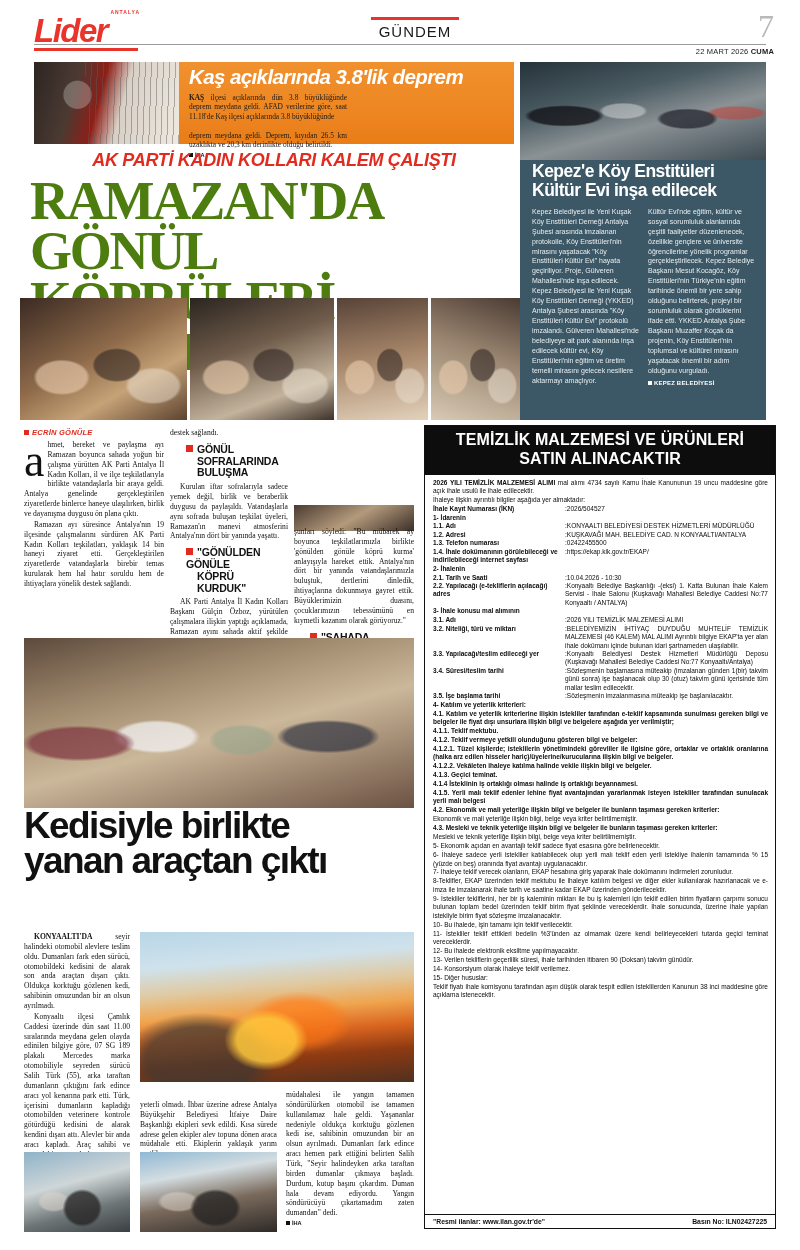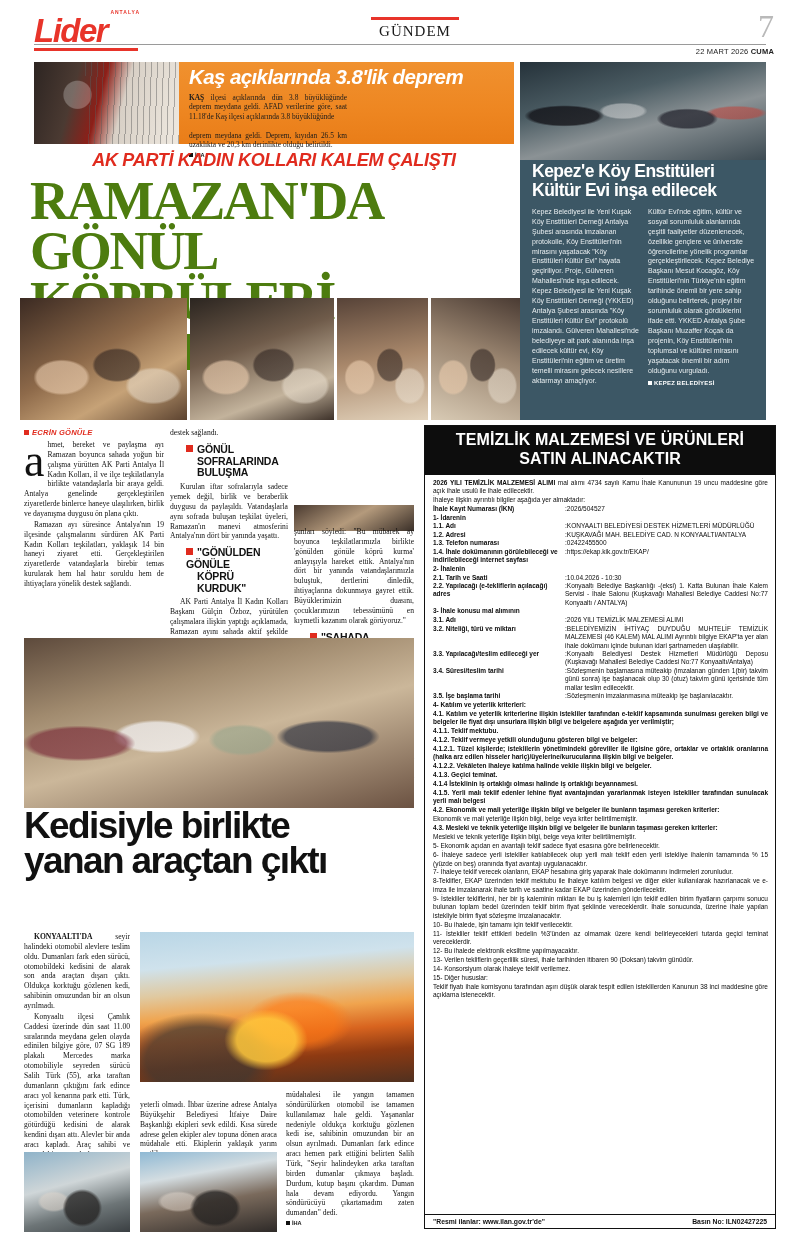--- a/index.html
+++ b/index.html
@@ -21,21 +21,21 @@
   }
   .logo-sub {
     position:absolute; right:-2px; top:-5px;
     font-family:"Liberation Sans", sans-serif;
     font-size:5px; font-weight:bold; color:#e8342a; letter-spacing:1px;
   }
   .logo-rule { width:104px; height:3px; background:#e8342a; margin-top:1px; }
   .section-wrap { position:absolute; left:355px; top:17px; text-align:center; width:120px; }
   .section-rule { width:88px; height:3px; background:#e8342a; margin:0 auto 3px; }
   .section-title {
-    font-family:Liberation Serif, serif; font-size:15px;
+    font-family:Liberation Sans, sans-serif; font-size:15px;
     letter-spacing:1px; color:#1a1a1a;
   }
   .page-num {
     position:absolute; right:26px; top:8px;
     font-family:"Liberation Serif", serif; font-size:32px; color:#b9b9b9;
   }
   .head-rule { position:absolute; left:34px; top:44px; width:732px; height:1px; background:#9a9a9a; }
   .date-line {
     position:absolute; right:26px; top:47px;
     font-family:"Liberation Sans", sans-serif; font-size:7.5px; color:#222;

